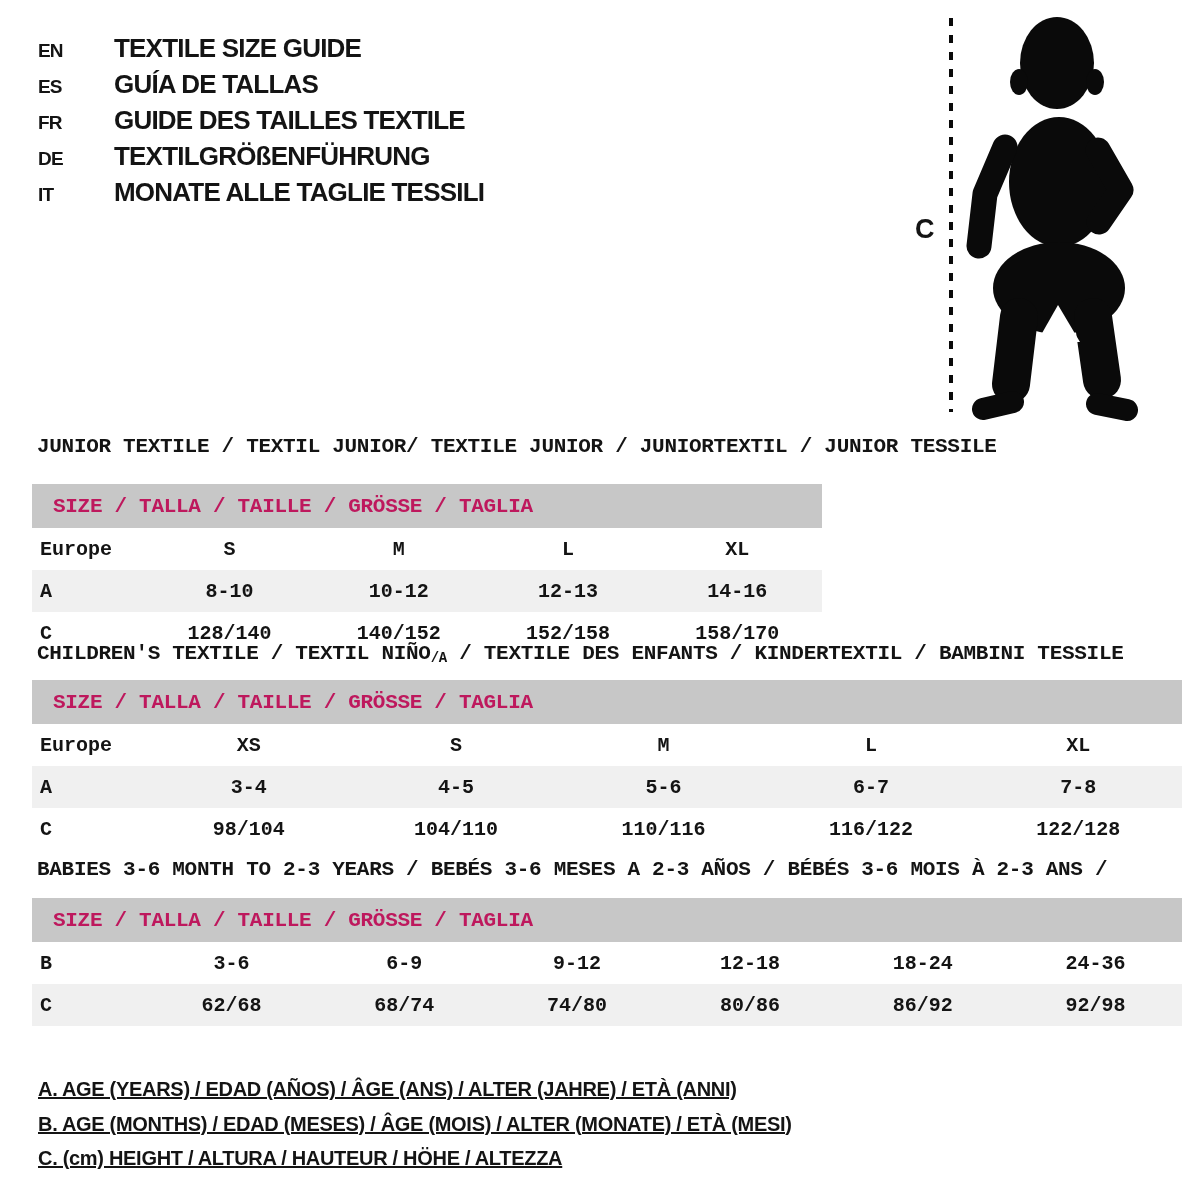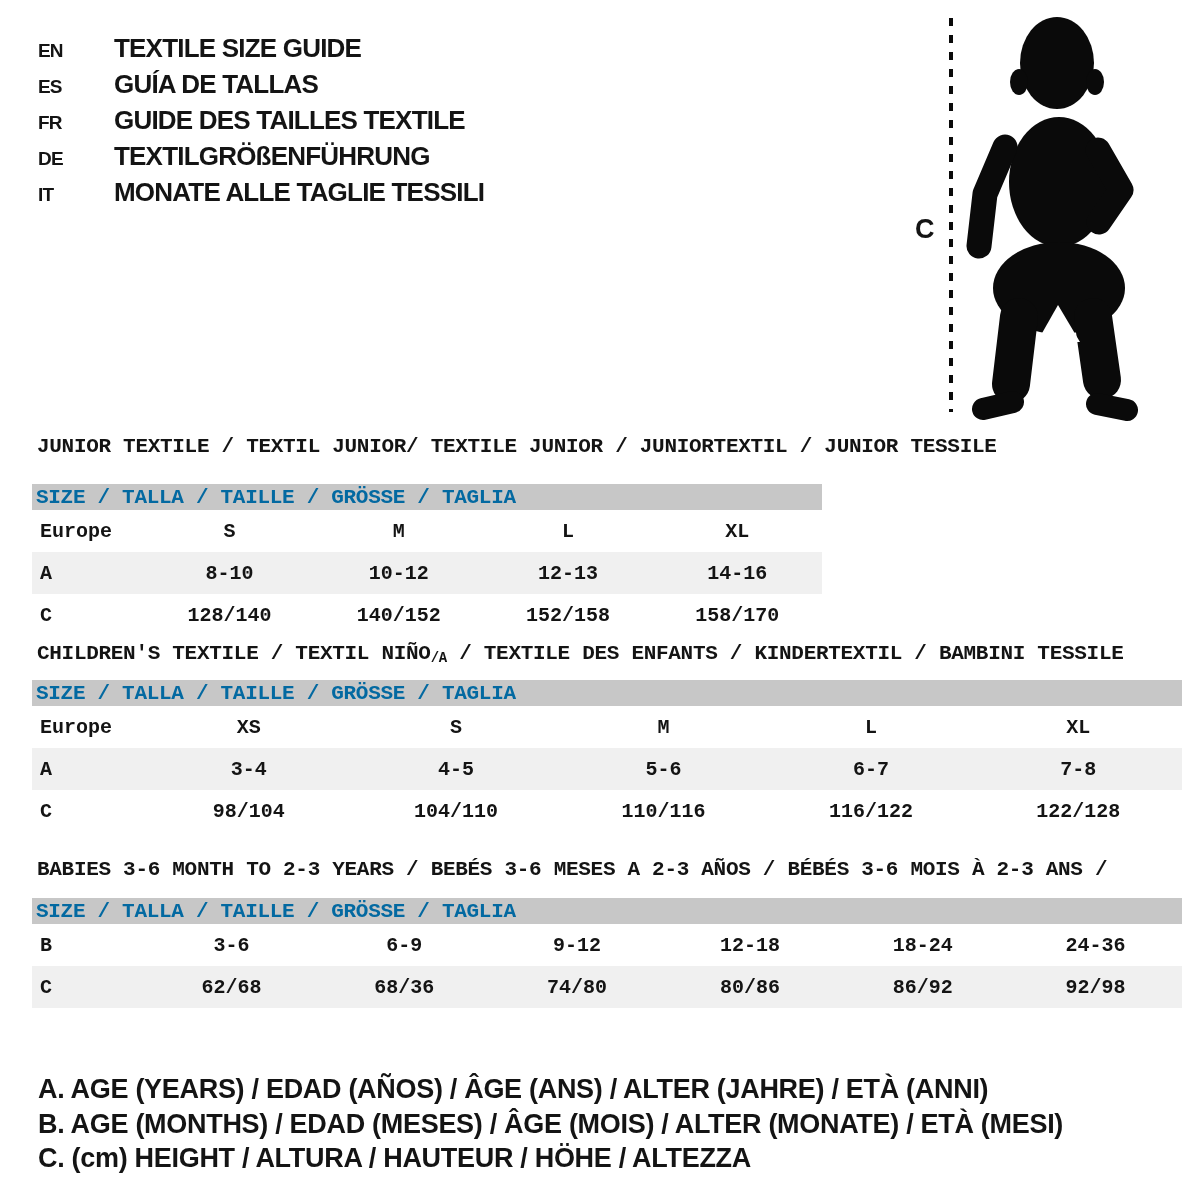--- a/index.html
+++ b/index.html
@@ -22,30 +22,30 @@
   .sec-junior{top:436px;width:790px;}
   .sec-children{top:643px;width:1150px;}
   .sec-babies{top:855px;width:1150px;}
   .sec-title{font-size:21px;line-height:22px;letter-spacing:-0.3px;white-space:nowrap;padding-left:5px;}
   .sec-title sub{font-size:14px;vertical-align:baseline;position:relative;top:3px;letter-spacing:-0.3px;}
   .sec-junior .sec-title{margin-bottom:26px;}
   .sec-children .sec-title{margin-bottom:14px;}
   .babies-title{padding-left:5px;margin-bottom:13px;}
   .babies-title div{font-size:21px;line-height:30px;letter-spacing:-0.3px;white-space:nowrap;}
 
-  .size-bar{height:26px;background:#c7c7c7;display:flex;align-items:center;
-            padding-left:4px;font-size:21px;letter-spacing:-0.3px;color:#0369a1;box-sizing:border-box;}
+  .size-bar{height:44px;background:#c7c7c7;display:flex;align-items:center;
+            padding-left:21px;font-size:21px;letter-spacing:-0.3px;color:#be185d;box-sizing:border-box;}
   .trow{display:flex;align-items:center;height:42px;}
   .trow.stripe{background:#f0f0f0;}
   .tlabel{width:113px;padding-left:8px;font-size:20px;box-sizing:border-box;flex:none;}
   .tcell{flex:1;text-align:center;font-size:20px;}
 
   
   .legend{position:absolute;left:38px;top:1072px;}
-  .legend-line{font-size:27px;line-height:34.5px;letter-spacing:-0.3px;white-space:nowrap;}
+  .legend-line{font-size:20px;line-height:34.5px;letter-spacing:-0.3px;white-space:nowrap;text-decoration:underline;}
 </style>
 </head>
 <body>
 
 <div class="page">
 
   <div class="langs">
     <div class="lang-row">
       <span class="lang-code">EN</span><span class="lang-label">TEXTILE SIZE GUIDE</span>
     </div>
@@ -152,21 +152,21 @@
           <div class="tcell">3-6</div>
           <div class="tcell">6-9</div>
           <div class="tcell">9-12</div>
           <div class="tcell">12-18</div>
           <div class="tcell">18-24</div>
           <div class="tcell">24-36</div>
         </div>
         <div class="trow stripe">
           <div class="tlabel">C</div>
           <div class="tcell">62/68</div>
-          <div class="tcell">68/36</div>
+          <div class="tcell">68/74</div>
           <div class="tcell">74/80</div>
           <div class="tcell">80/86</div>
           <div class="tcell">86/92</div>
           <div class="tcell">92/98</div>
         </div>
       </div>
   </div>
 
   <div class="legend">
     <div class="legend-line">A. AGE (YEARS) / EDAD (AÑOS) / ÂGE (ANS) / ALTER (JAHRE) / ETÀ (ANNI)</div>

